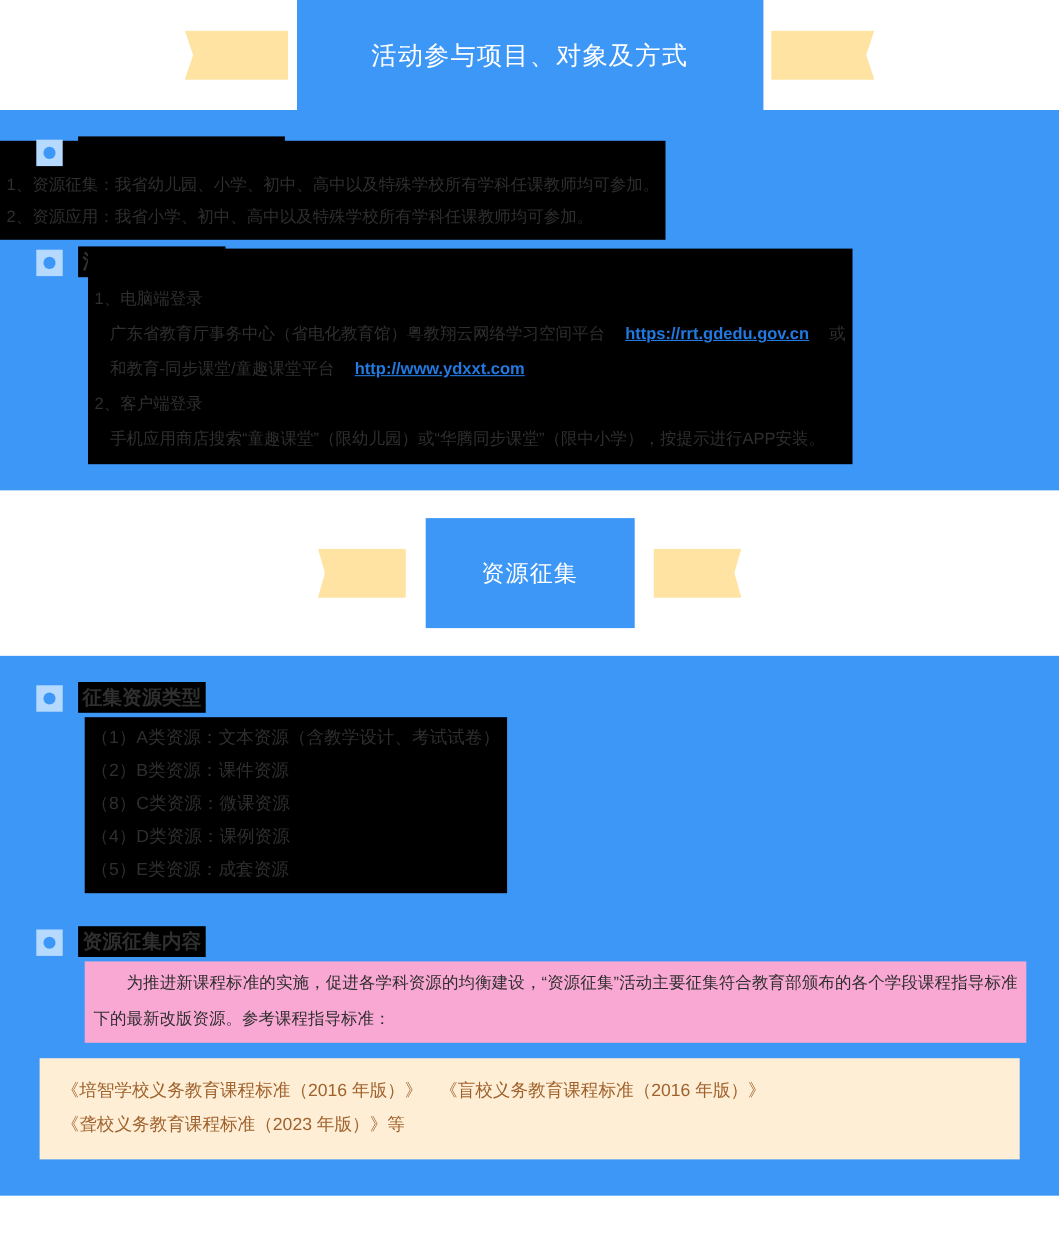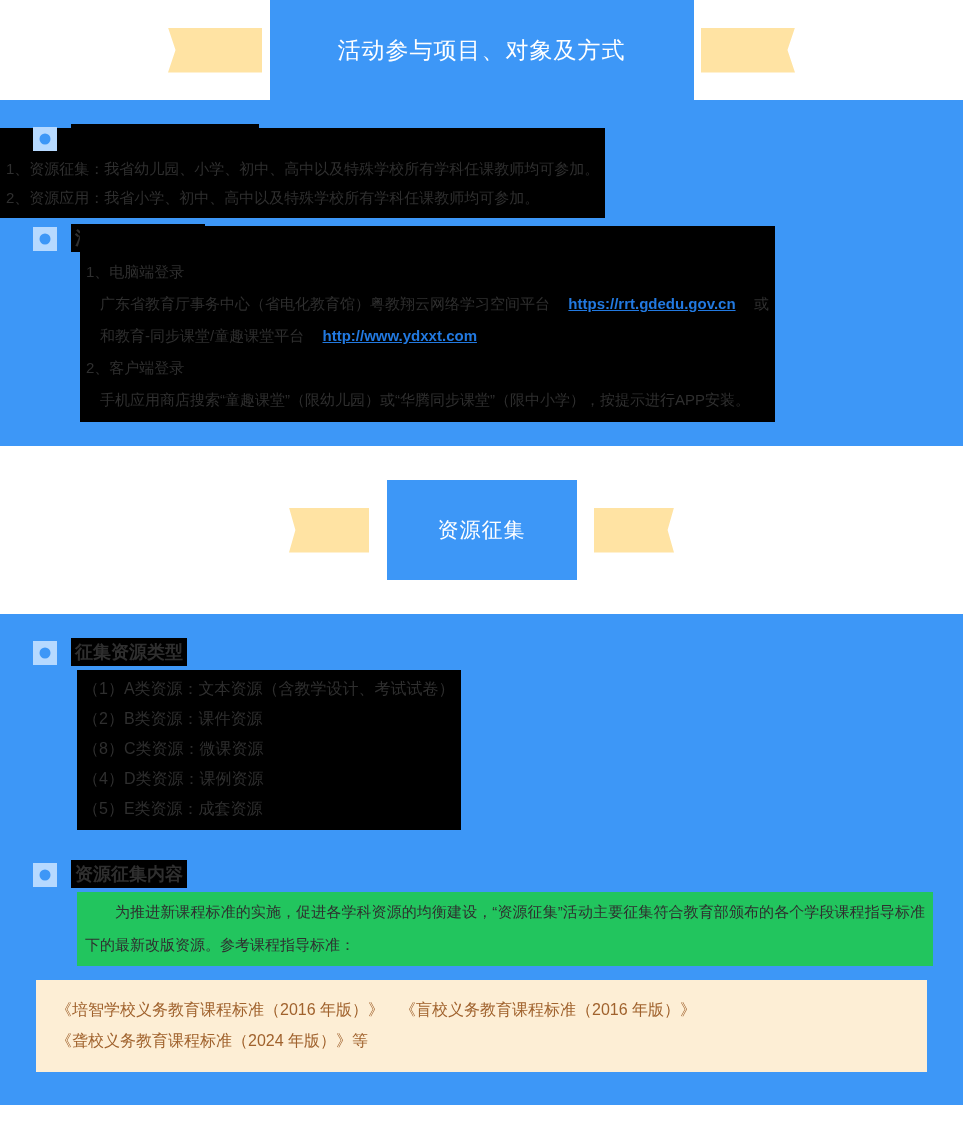--- a/index.html
+++ b/index.html
@@ -15,21 +15,21 @@
   
   .banner {
     position: relative;
     width: 963px;
     background: #ffffff;
     display: flex;
     align-items: center;
     justify-content: center;
   }
   .banner-1 { height: 100px; }
-  .banner-2 { height: 168px; }
+  .banner-2 { height: 150px; }
 
   .banner-plate {
     background: #3d97f7;
     color: #ffffff;
     display: flex;
     align-items: center;
     justify-content: center;
     position: relative;
     z-index: 3;
   }
@@ -143,21 +143,21 @@
 
   .link { color: #2279e0; font-weight: bold; }
 
   
   .rtypes-wrap { padding-left: 77px; margin-top: 4px; }
   .rtypes .ln { font-size: 16px; line-height: 30px; }
 
   
   .rcontent-wrap { padding-left: 77px; margin-top: 4px; }
   .rcontent {
-    background: #22c55e;
+    background: #f9a8d4;
     color: #2f2f2f;
     width: 856px;
     font-size: 15px;
     line-height: 33px;
     padding: 3px 8px 5px 8px;
     text-align: justify;
   }
   .rcontent .indent-first { padding-left: 30px; }
 
   
@@ -262,16 +262,16 @@
     </div>
     <div class="rcontent-wrap">
       <div class="rcontent">
         <span class="indent-first">为推进新课程标准的实施，促进各学科资源的均衡建设，“资源征集”活动主要征集符合教育部颁布的各个学段课程指导标准下的最新改版资源。参考课程指导标准：</span>
       </div>
     </div>
   </div>
 
   <div class="standards">
     <div class="srow">《培智学校义务教育课程标准（2016 年版）》　《盲校义务教育课程标准（2016 年版）》</div>
-    <div class="srow">《聋校义务教育课程标准（2024 年版）》等</div>
+    <div class="srow">《聋校义务教育课程标准（2023 年版）》等</div>
   </div>
 
 </div>
 
 </body></html>

